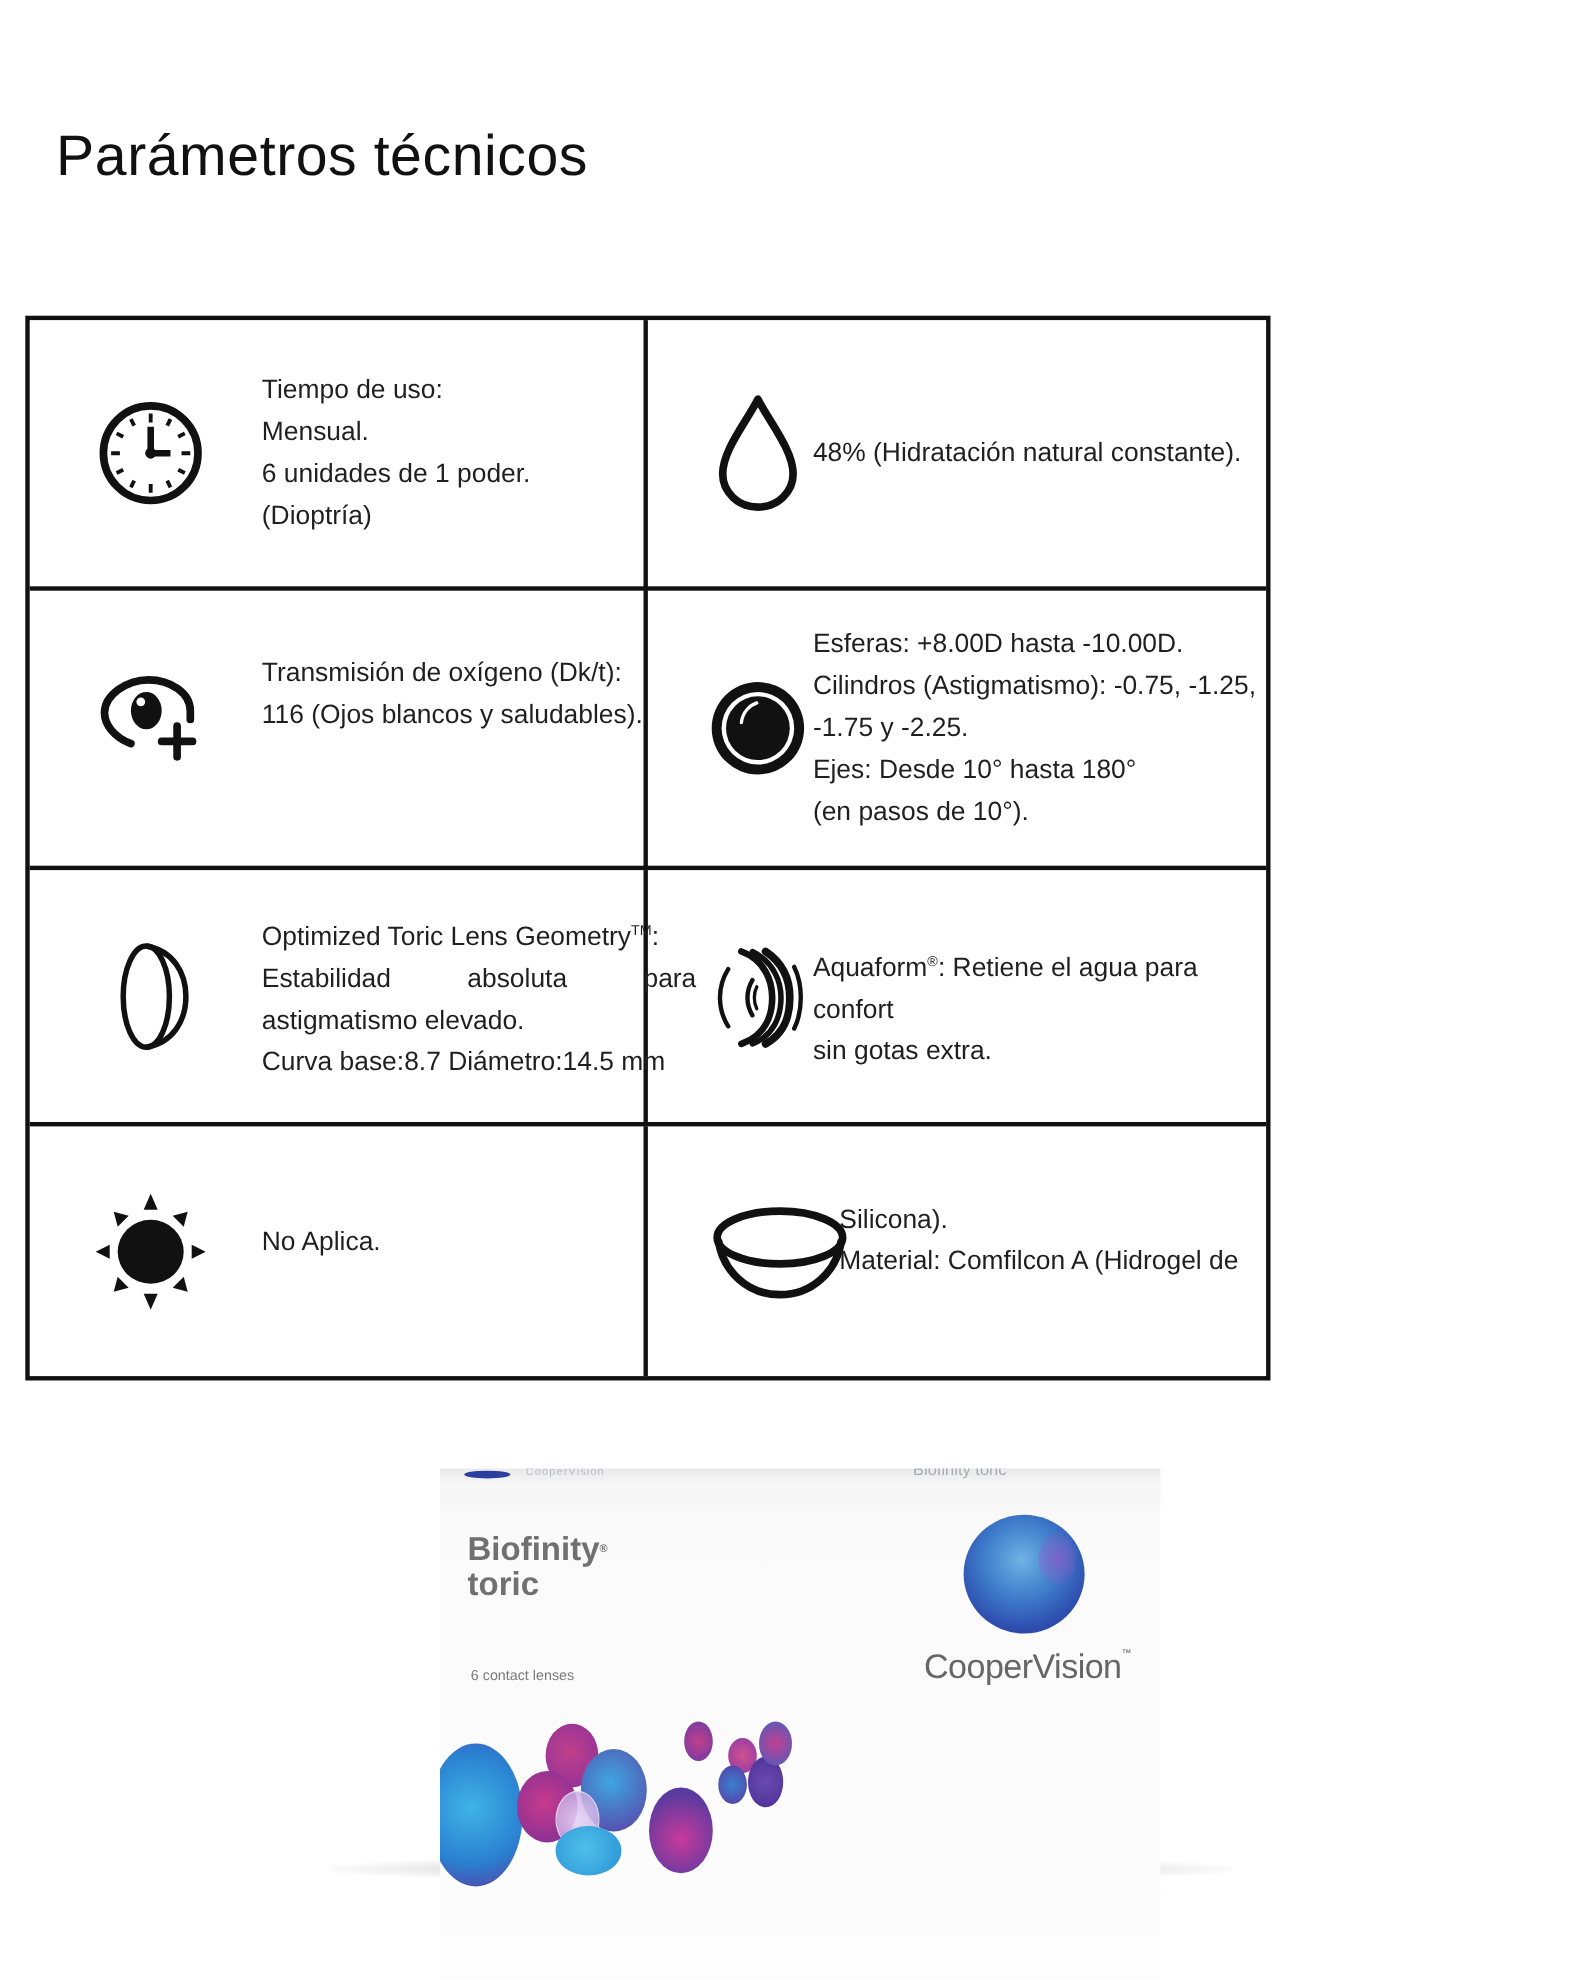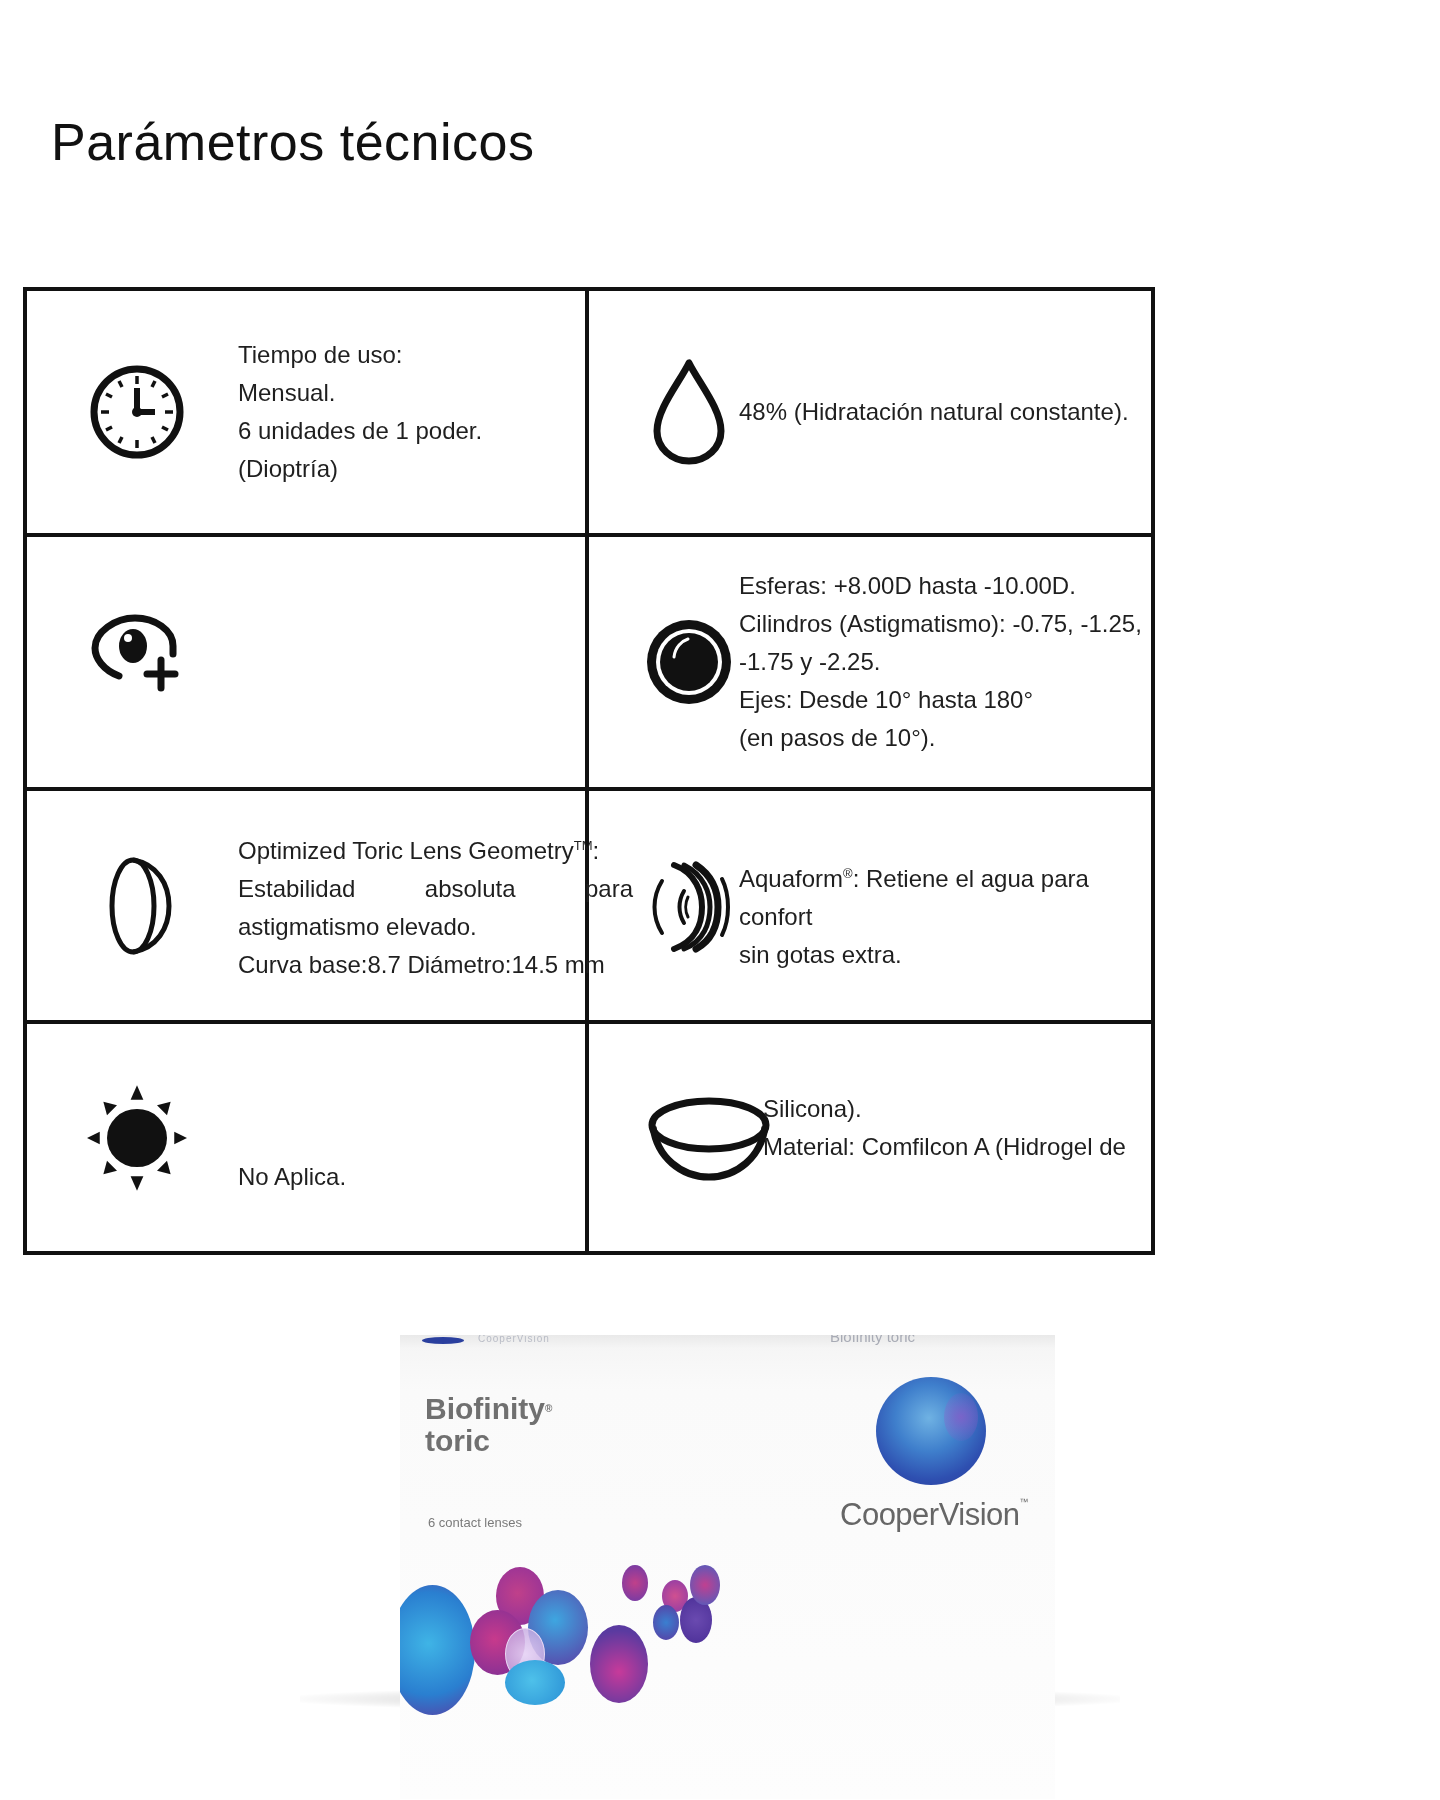--- a/index.html
+++ b/index.html
@@ -103,20 +103,24 @@
   <div class="cell">
     <span class="icon" style="top:45%;">
       <svg width="96" height="96" viewBox="0 0 96 96">
         <path d="M30 74 C 14 68, 6 56, 6 46 C 6 30, 26 16, 46 16 C 66 16, 84 28, 84 44 L 84 52" fill="none" stroke="#111" stroke-width="7" stroke-linecap="round"></path>
         <ellipse cx="44" cy="44" rx="14" ry="17" fill="#111"></ellipse>
         <circle cx="39" cy="36" r="4" fill="#fff"></circle>
         <line x1="72" y1="58" x2="72" y2="86" stroke="#111" stroke-width="7" stroke-linecap="round"></line>
         <line x1="58" y1="72" x2="86" y2="72" stroke="#111" stroke-width="7" stroke-linecap="round"></line>
       </svg>
     </span>
+    <div class="text" style="top:56px;">
+      <p>Transmisión de oxígeno (Dk/t):</p>
+      <p>116 (Ojos blancos y saludables).</p>
+    </div>
   </div>
 
   <div class="cell right">
     <span class="icon">
       <svg width="90" height="90" viewBox="0 0 90 90">
         <circle cx="45" cy="45" r="42" fill="#111"></circle>
         <circle cx="45" cy="45" r="33" fill="#fff"></circle>
         <circle cx="45" cy="45" r="29" fill="#111"></circle>
         <path d="M30 40 C 31 30, 38 24, 44 22" fill="none" stroke="#fff" stroke-width="3" stroke-linecap="round"></path>
       </svg>
@@ -172,21 +176,21 @@
           <path d="M55 116 L 62 100 L 48 100 Z"></path>
           <path d="M0 58 L 14 51 L 14 65 Z"></path>
           <path d="M110 58 L 96 51 L 96 65 Z"></path>
           <path d="M18 18 L 33 22 L 22 33 Z"></path>
           <path d="M92 18 L 77 22 L 88 33 Z"></path>
           <path d="M18 98 L 22 83 L 33 94 Z"></path>
           <path d="M92 98 L 88 83 L 77 94 Z"></path>
         </g>
       </svg>
     </span>
-    <div class="text" style="top:86px;margin-top:48px;">
+    <div class="text" style="top:86px;">
       <p>No Aplica.</p>
     </div>
   </div>
 
   <div class="cell right last">
     <span class="icon" style="width:130px; left:55px;">
       <svg width="124" height="90" viewBox="0 0 124 90">
         <ellipse cx="62" cy="32" rx="57" ry="24" fill="none" stroke="#111" stroke-width="7"></ellipse>
         <path d="M6 34 C 10 64, 34 84, 62 84 C 90 84, 114 64, 118 34" fill="none" stroke="#111" stroke-width="7"></path>
       </svg>

